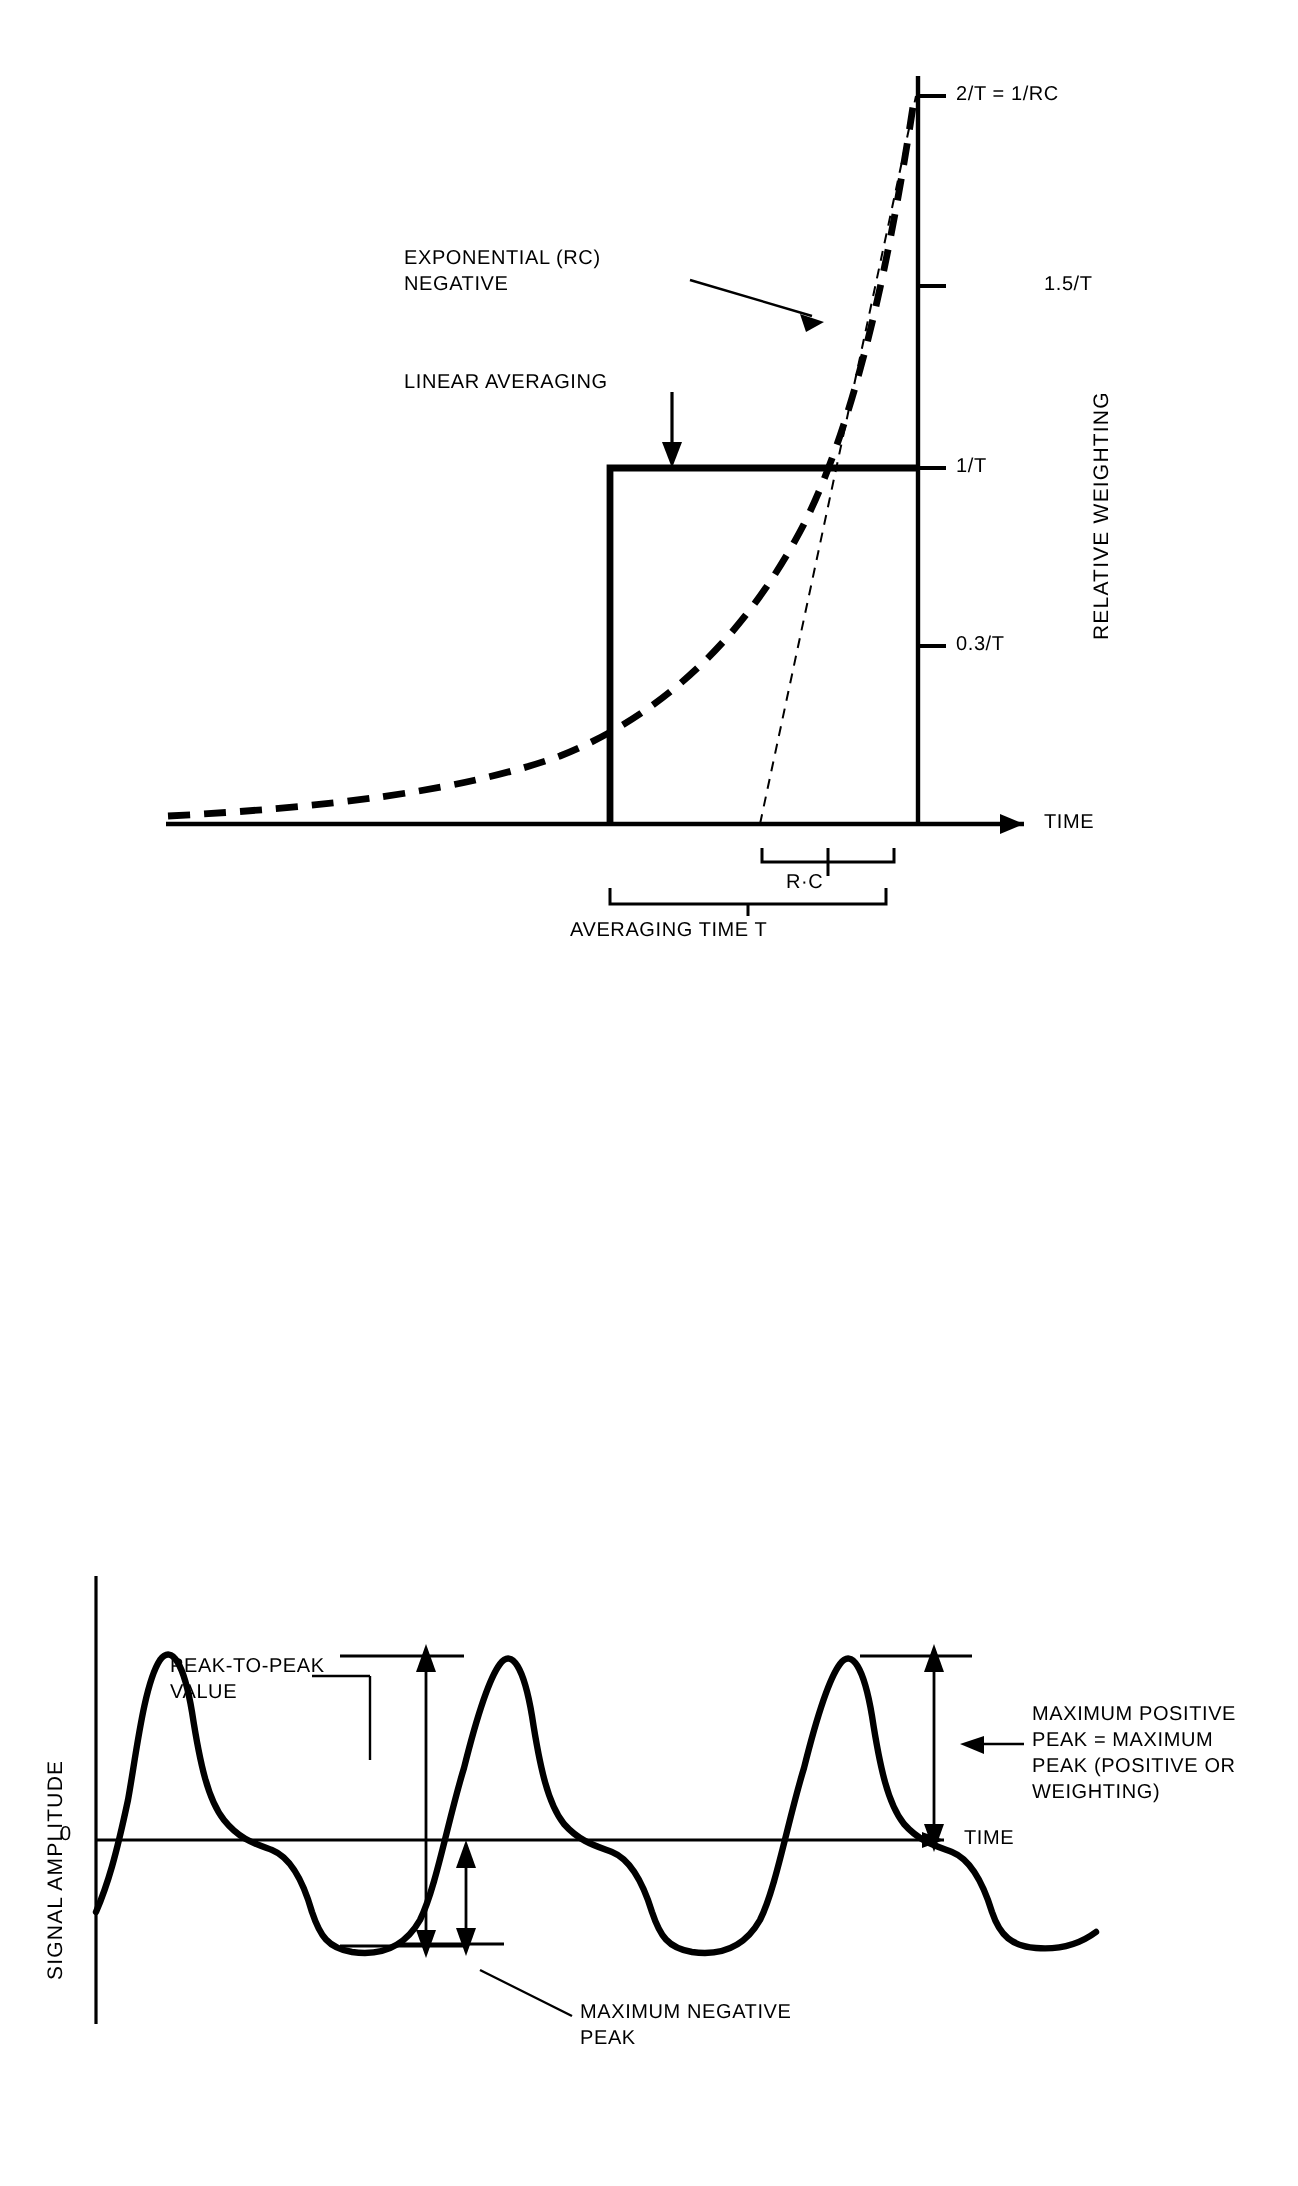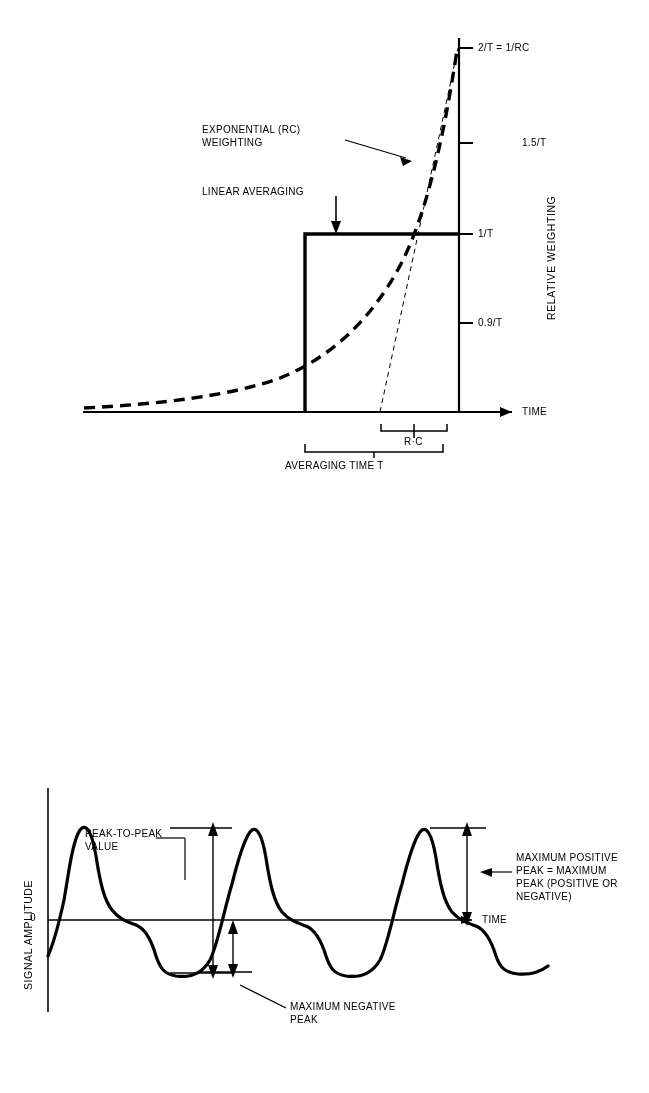--- a/index.html
+++ b/index.html
@@ -73,29 +73,29 @@
     <polygon points="336,234 331,221 341,221" fill="#000"></polygon>
 
     <path d="M 381,424 L 381,431 L 414,431 L 414,424 M 414,431 L 414,434 M 414,431 L 414,424 M 414,434 L 414,431 M 414,431 L 447,431 L 447,424 M 414,431 L 414,438" fill="none" stroke="#000" stroke-width="1.5"></path>
 
     <path d="M 305,444 L 305,452 L 374,452 L 374,452 M 374,452 L 374,458 M 374,452 L 443,452 L 443,444" fill="none" stroke="#000" stroke-width="1.5"></path>
   </svg>
 
   <div class="lbl" style="left:478px; top:42px;">2/T = 1/RC</div>
   <div class="lbl" style="left:478px; top:137px;margin-left:44px;">1.5/T</div>
   <div class="lbl" style="left:478px; top:228px;">1/T</div>
-  <div class="lbl" style="left:478px; top:317px;">0.9/T</div>
+  <div class="lbl" style="left:478px; top:317px;">0.3/T</div>
 
   <div class="vert" style="left:545px; top:320px;">RELATIVE WEIGHTING</div>
   <div class="lbl" style="left:522px; top:406px;">TIME</div>
 
   <div class="lbl" style="left:202px; top:124px;">EXPONENTIAL (RC)</div>
-  <div class="lbl" style="left:202px; top:137px;">WEIGHTING</div>
+  <div class="lbl" style="left:202px; top:137px;">NEGATIVE</div>
   <div class="lbl" style="left:202px; top:186px;text-align:center;">LINEAR AVERAGING</div>
-  <div class="lbl" style="left:404px; top:436px;text-align:right;">R·C</div>
+  <div class="lbl" style="left:393px; top:436px;text-align:right;">R·C</div>
   <div class="lbl" style="left:285px; top:460px;">AVERAGING TIME T</div>
 </div>
 
 <div class="fig" id="figure-peak">
   <svg width="649" height="333" viewBox="0 0 649 333">
 
     <line x1="48" y1="28" x2="48" y2="252" stroke="#000" stroke-width="1.6"></line>
 
     <line x1="48" y1="160" x2="472" y2="160" stroke="#000" stroke-width="1.6"></line>
     <polygon points="472,160 461,156 461,164" fill="#000"></polygon>
@@ -140,17 +140,17 @@
   <div class="vert" style="left:22px; top:230px;">SIGNAL AMPLITUDE</div>
   <div class="lbl" style="left:30px; top:152px;">0</div>
   <div class="lbl" style="left:482px; top:154px;">TIME</div>
 
   <div class="lbl" style="left:85px; top:68px;">PEAK-TO-PEAK</div>
   <div class="lbl" style="left:85px; top:81px;">VALUE</div>
 
   <div class="lbl" style="left:516px; top:92px;">MAXIMUM POSITIVE</div>
   <div class="lbl" style="left:516px; top:105px;">PEAK = MAXIMUM</div>
   <div class="lbl" style="left:516px; top:118px;">PEAK (POSITIVE OR</div>
-  <div class="lbl" style="left:516px; top:131px;">NEGATIVE)</div>
+  <div class="lbl" style="left:516px; top:131px;">WEIGHTING)</div>
 
   <div class="lbl" style="left:290px; top:241px;">MAXIMUM NEGATIVE</div>
   <div class="lbl" style="left:290px; top:254px;">PEAK</div>
 </div>
 
 </body></html>

